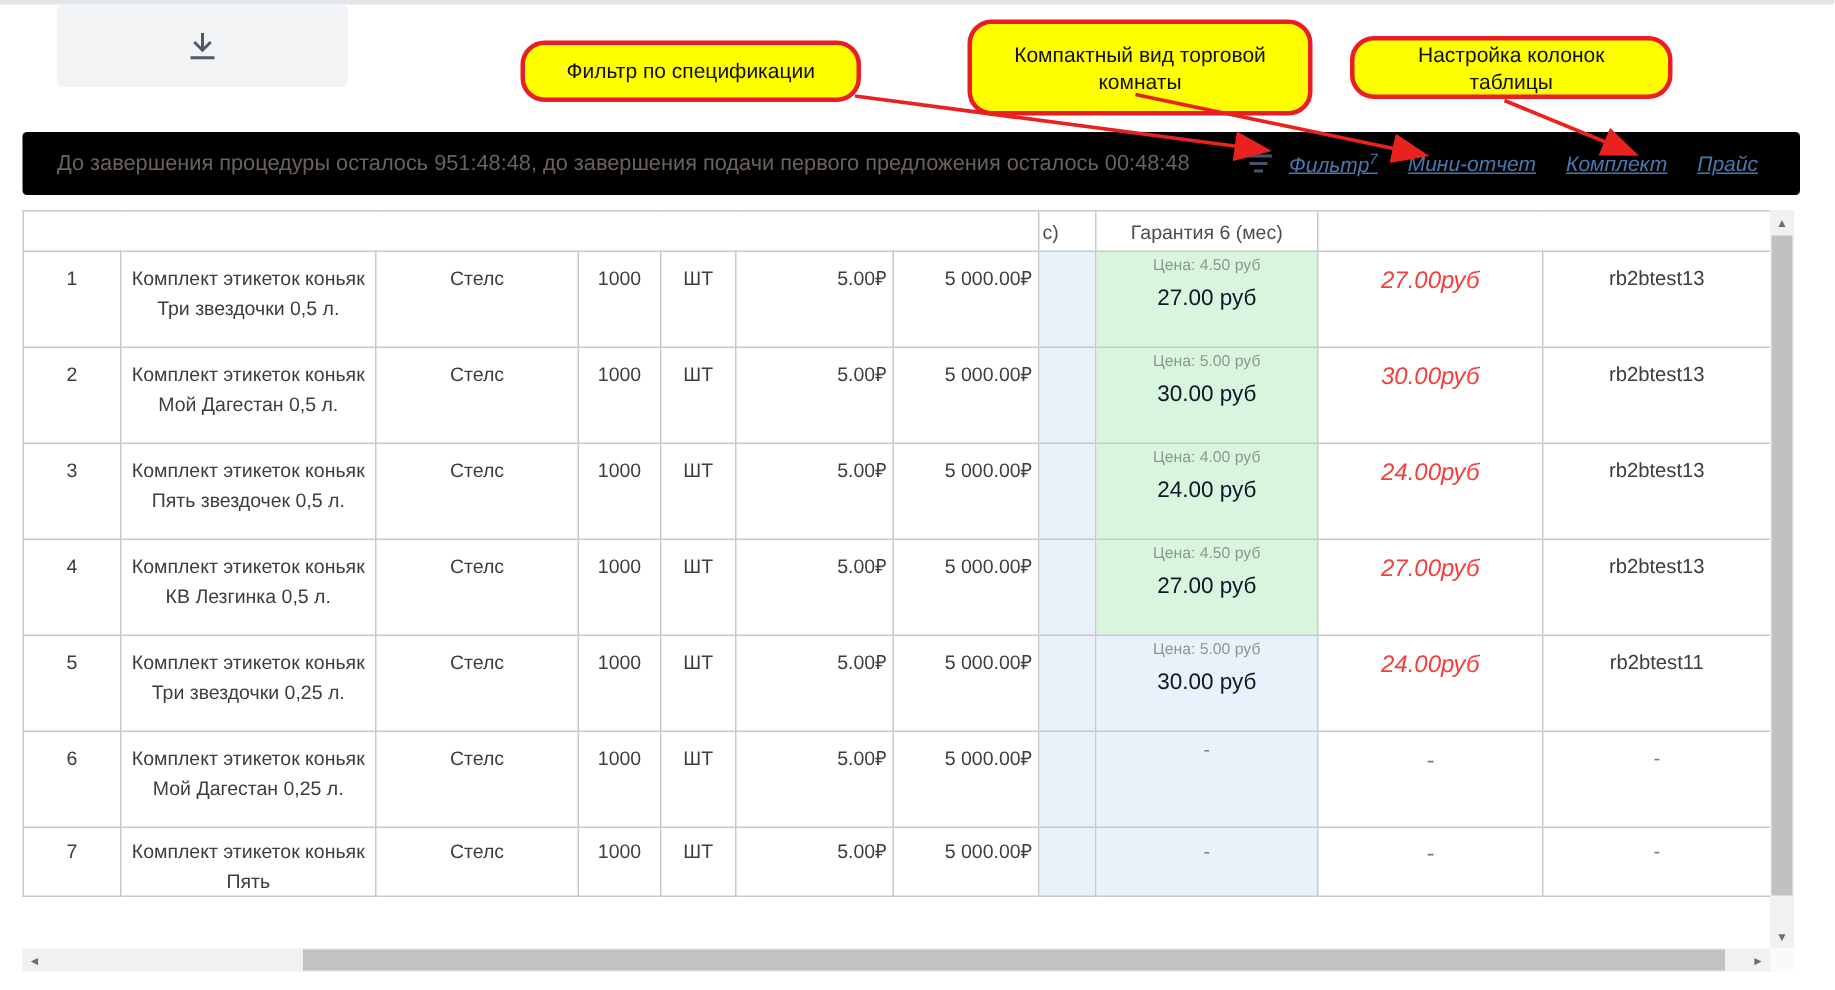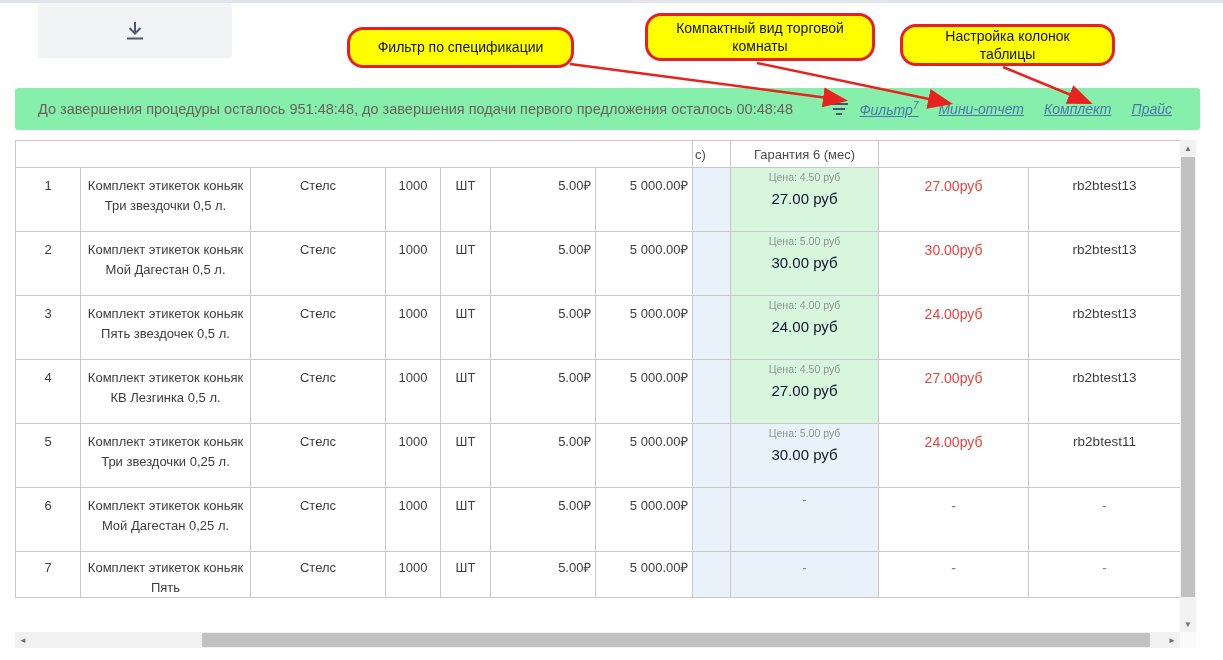--- a/index.html
+++ b/index.html
@@ -6,26 +6,26 @@
   html,body { width:1223px; height:660px; background:#fff; font-family:"Liberation Sans", sans-serif; position:relative; overflow:hidden; }
 
   .top-strip { position:absolute; left:0; top:0; width:1223px; height:3px; background:#e2e6eb; }
 
   .summary-btn { position:absolute; left:38px; top:3px; width:194px; height:55px; background:#f2f3f4; border:none; border-radius:4px; display:flex; align-items:center; justify-content:center; gap:14px; cursor:pointer; }
   .summary-btn .lbl { font-size:15px; line-height:1.4; color:#3d4a5c; text-align:center; width:118px; }
   .dl-icon { width:22px; height:22px; }
 
   .callout { position:absolute; background:#ffff00; border:3px solid #ea1c24; border-radius:16px; display:flex; align-items:center; justify-content:center; text-align:center; font-size:14px; color:#111; line-height:1.3; padding:4px 14px; z-index:20; }
   .co-1 { left:347px; top:27px; width:227px; height:41px; }
-  .co-2 { left:645px; top:13px; width:230px; height:48px; }
+  .co-2 { left:645px; top:13px; width:230px; height:64px; }
   .co-3 { left:900px; top:24px; width:215px; height:42px; }
 
   .arrows { position:absolute; left:0; top:0; width:1223px; height:660px; z-index:30; pointer-events:none; }
 
-  .banner { position:absolute; left:15px; top:88px; width:1185px; height:42px; background:#86efac; border-radius:3px; display:flex; align-items:center; padding:0 28px 0 23px; }
+  .banner { position:absolute; left:15px; top:88px; width:1185px; height:42px; background:#000000; border-radius:3px; display:flex; align-items:center; padding:0 28px 0 23px; }
   .countdown { font-size:14.5px; color:#6a625b; }
   .banner .spacer { flex:1; }
   .sort-icon { width:20px; height:14px; margin-right:10px; cursor:pointer; }
   .bn-link { font-size:14px; color:#4a78ad; text-decoration:underline; margin-left:20px; cursor:pointer; white-space:nowrap;font-style:italic; }
   .bn-link sup { font-size:10px; }
 
   .table-wrap { position:absolute; left:15px; top:140px; width:1181px; height:508px; }
   table.grid { table-layout:fixed; border-collapse:collapse; width:1165px; }
   .grid th, .grid td { border:1px solid #c9c9c9; font-weight:normal; vertical-align:top; overflow:hidden; }
   .grid thead th { vertical-align:middle; text-align:center; font-size:13px; color:#484848; line-height:1.35; }
@@ -36,21 +36,21 @@
   tbody td { height:64px; font-size:13px; color:#3d3d3d; padding-top:8px; text-align:center; line-height:1.5; }
   tr.clipped td { height:36px; padding-top:6px; }
   td.c-name { padding-left:6px; padding-right:6px; }
   td.c-price, td.c-sum { text-align:right; padding-right:4px; }
   td.c-narrow { background:#e9f1fb; }
   td.c-bid { padding-top:2px; }
   td.bid-green { background:#d8f6dd; }
   td.bid-blue { background:#e9f1fb; }
   .bid-note { font-size:10.5px; color:#8f978f; margin-bottom:2px; }
   .bid-val { font-size:15px; color:#0f172a; }
-  td.c-offer { font-size:14px; }
+  td.c-offer { font-size:16px;font-style:italic; }
   td.c-offer.red { color:#ef403c; }
   td.c-leader { font-size:13.5px; }
   .dash-txt { color:#7a7a7a; }
 
   .vscroll { position:absolute; right:0; top:0; width:16px; height:492px; background:#f1f1f1; }
   .vscroll .arr { position:absolute; left:0; width:16px; height:16px; font-size:8px; color:#6f6f6f; display:flex; align-items:center; justify-content:center; cursor:pointer; }
   .vscroll .arr.up { top:0; }
   .vscroll .arr.down { bottom:0; }
   .vthumb { position:absolute; left:1px; top:17px; width:14px; height:440px; background:#c1c1c1; cursor:pointer; }
 

